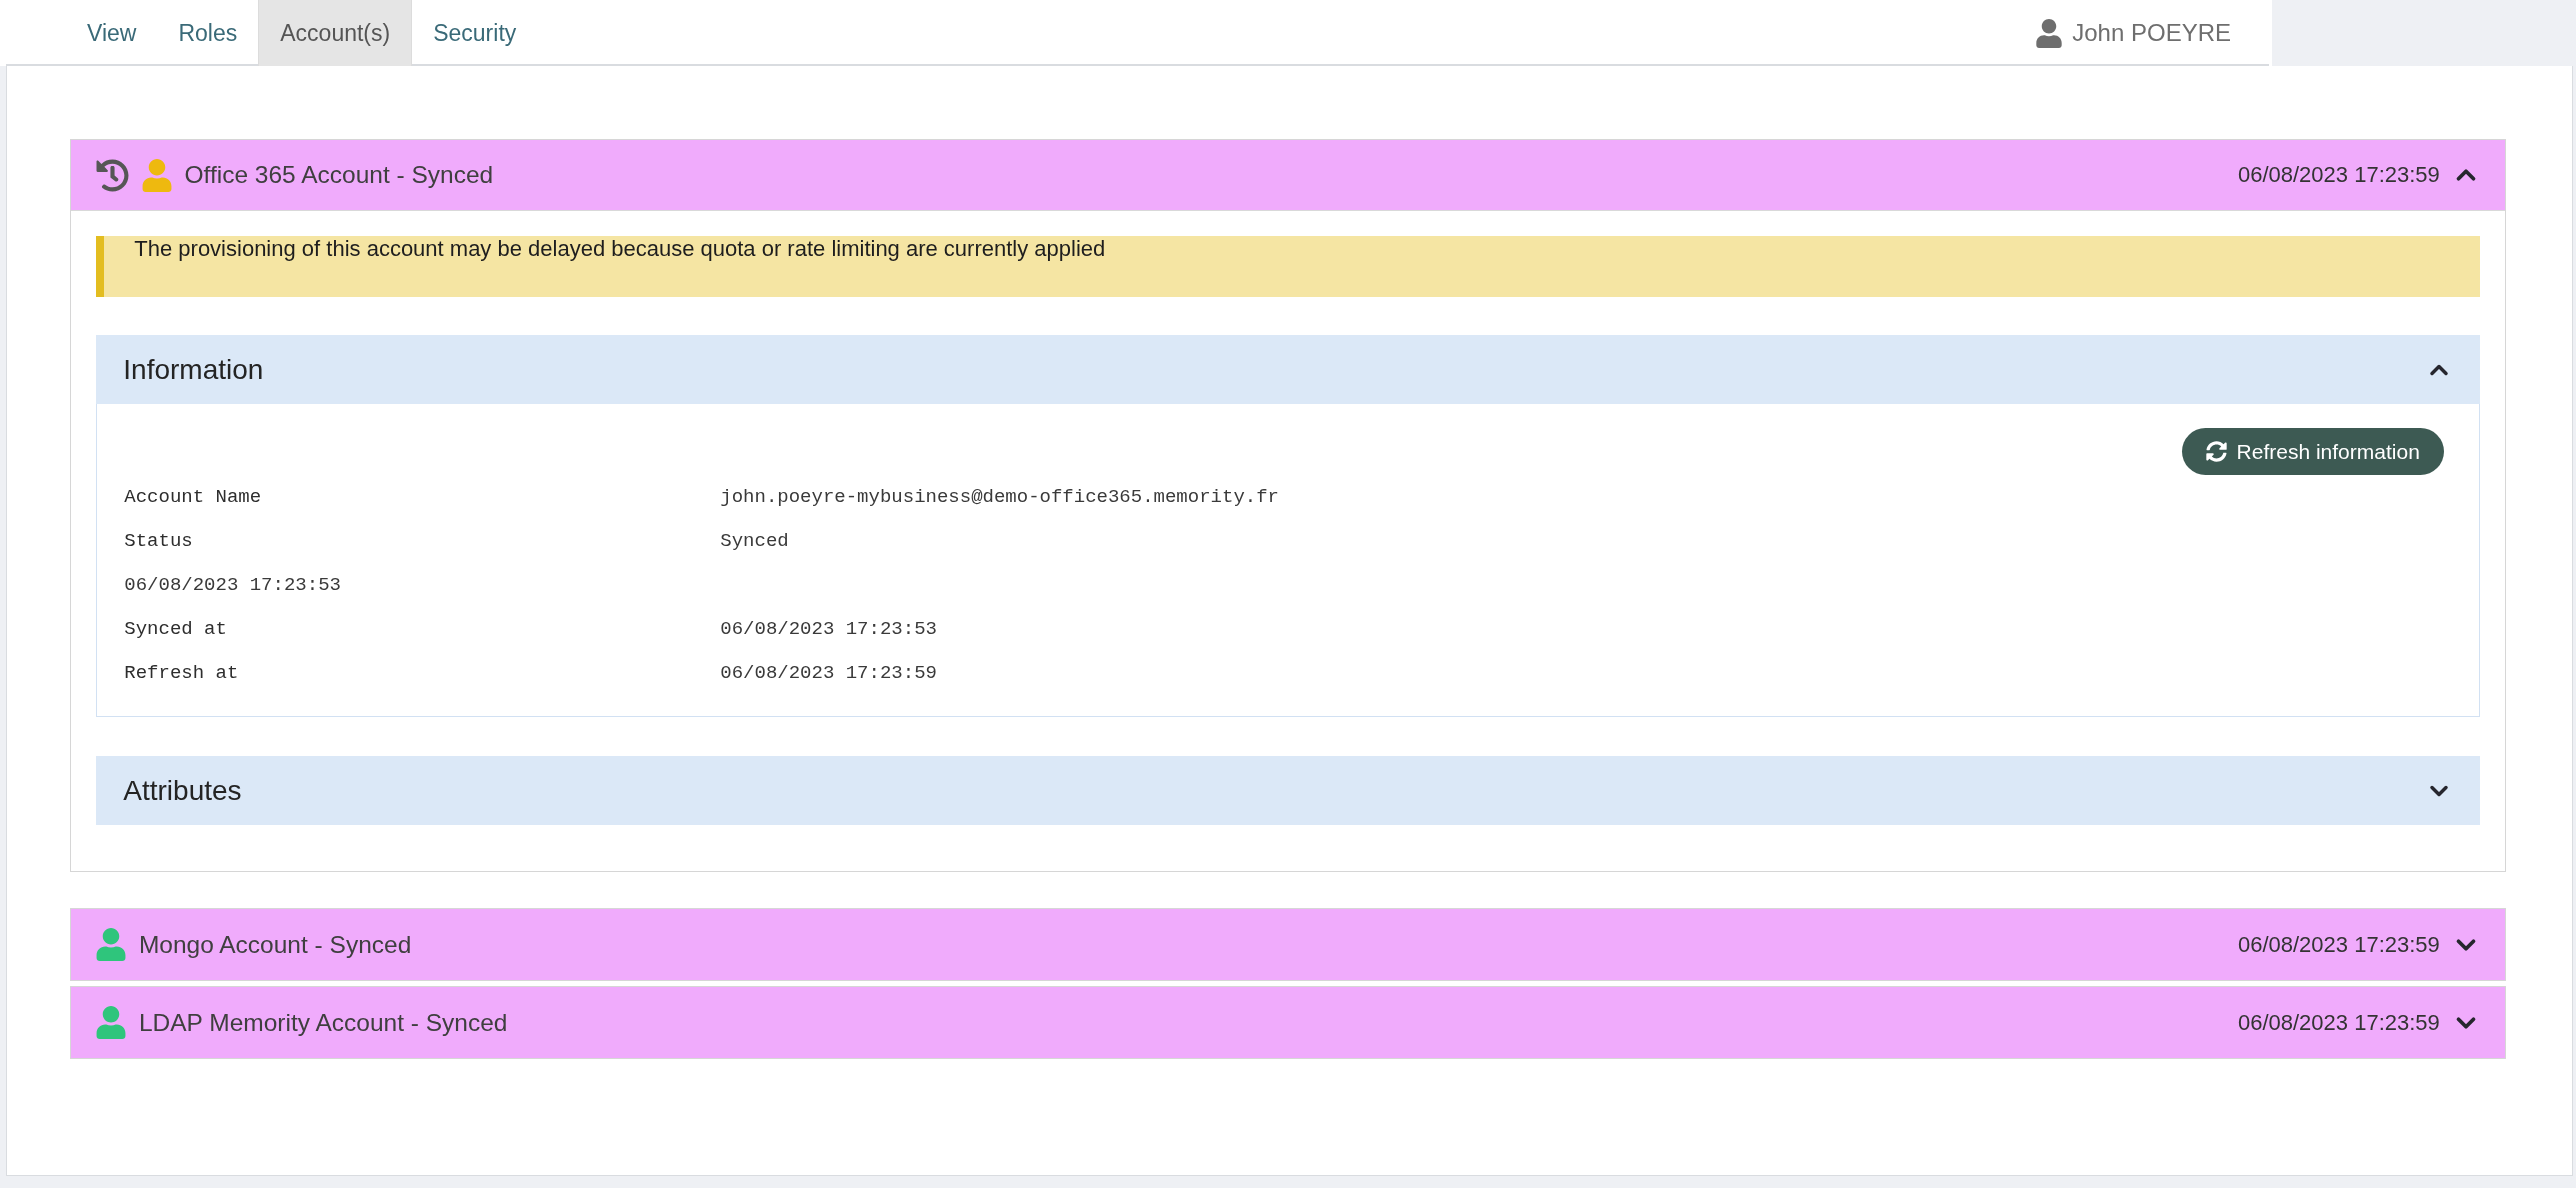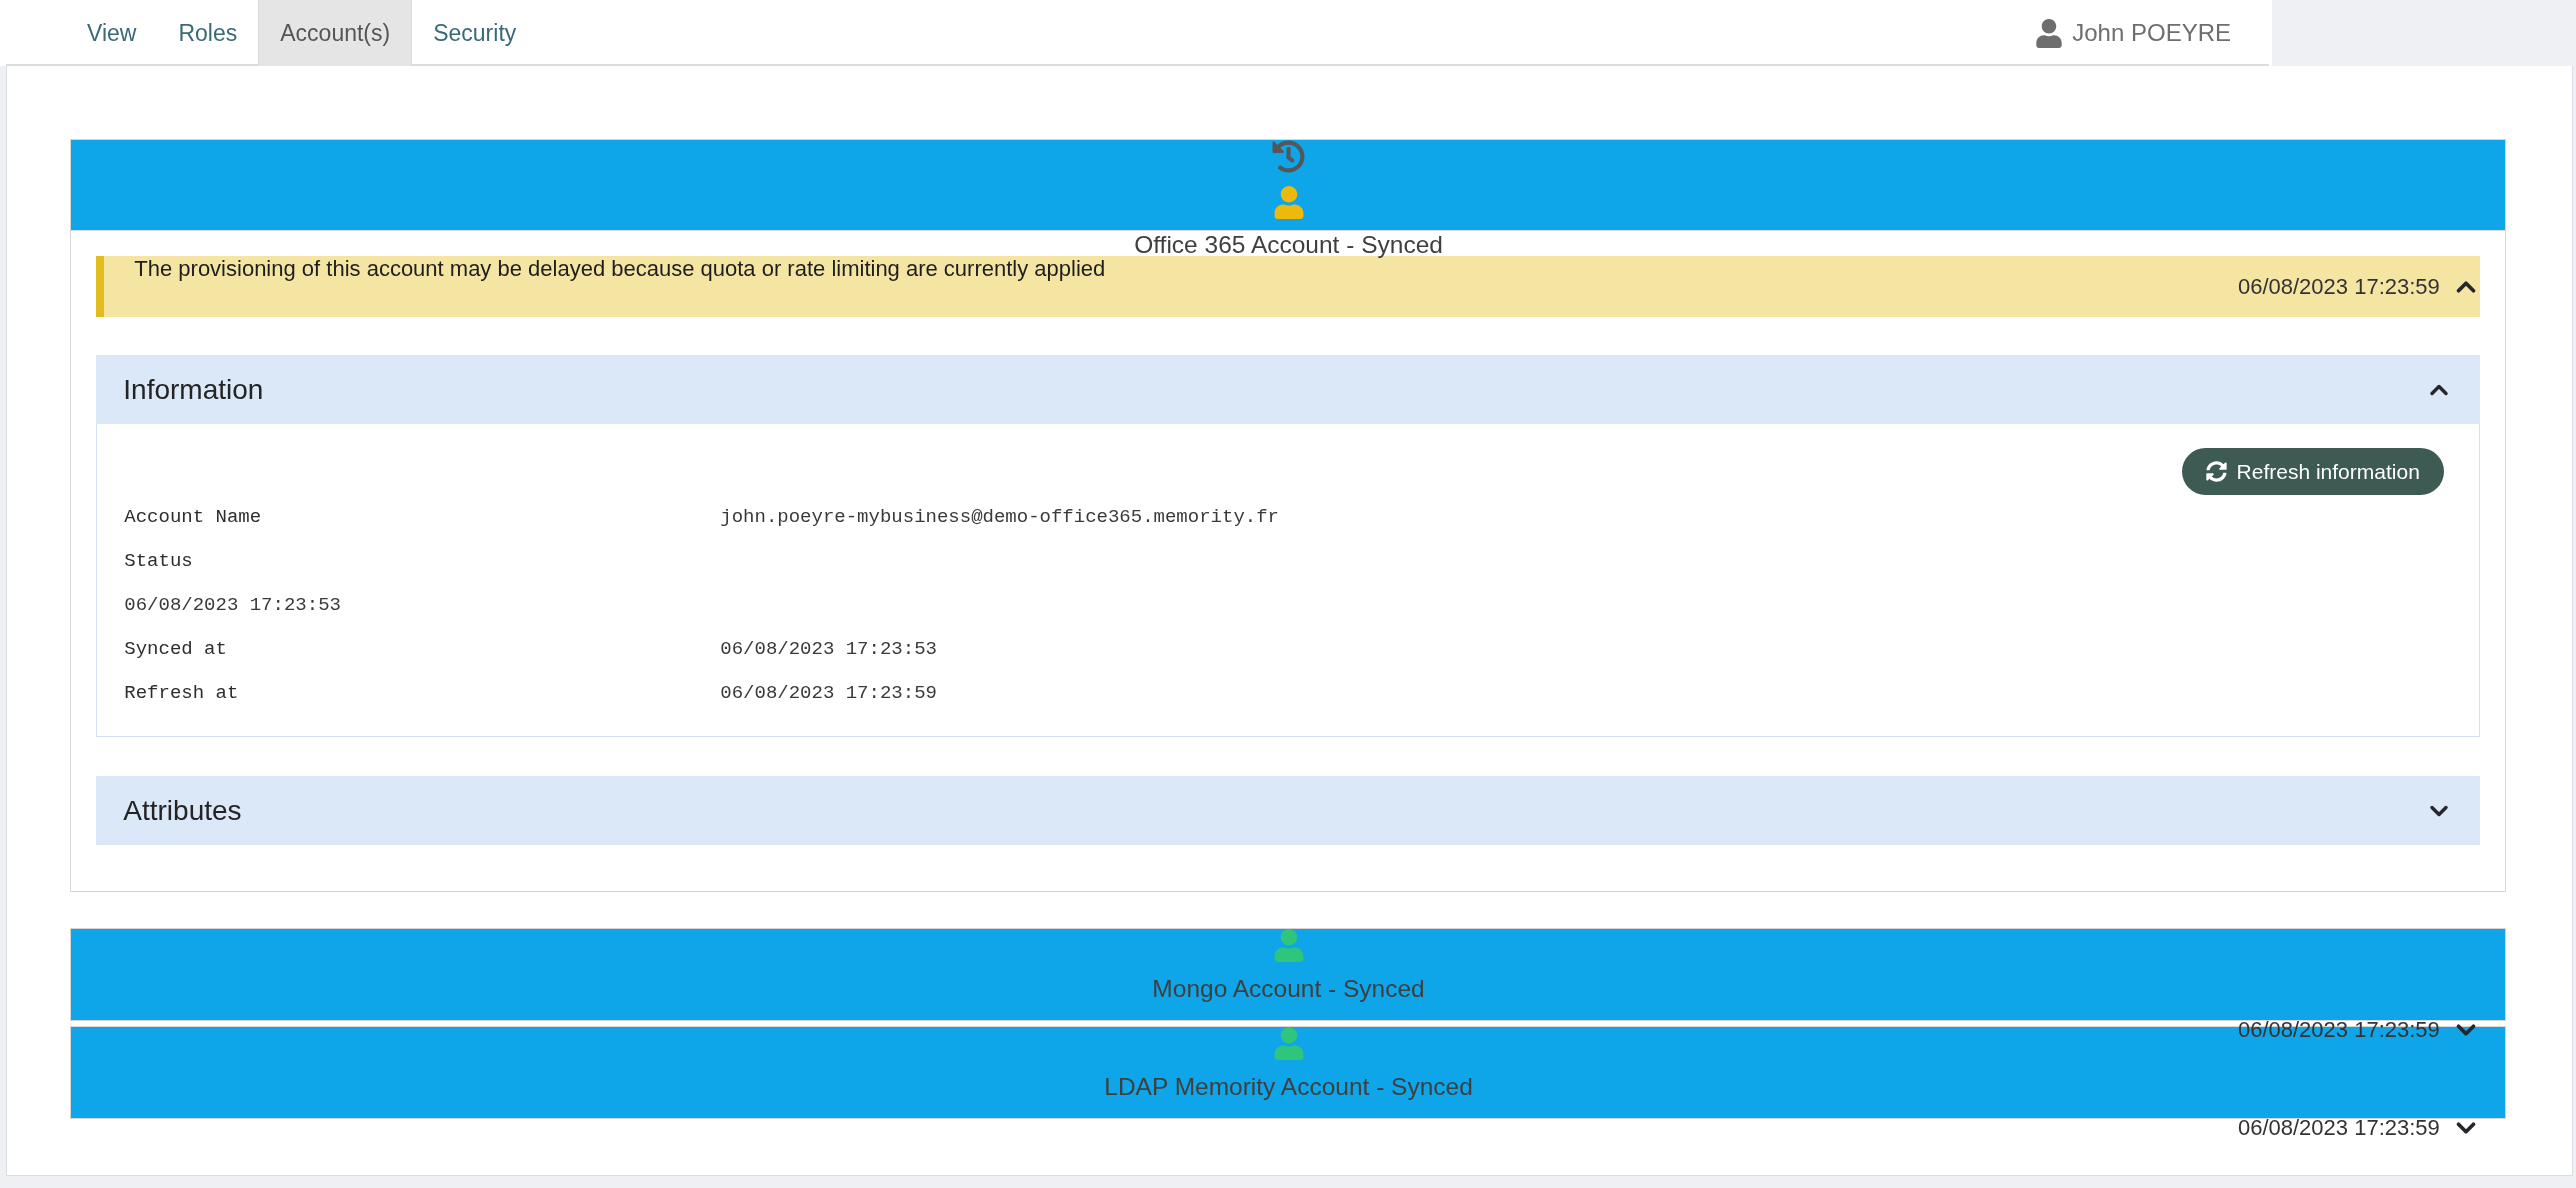--- a/index.html
+++ b/index.html
@@ -34,23 +34,23 @@
     background:#fff; border:1.6px solid #d9dce0; border-top:none;
   }
   
   .card {
     margin:73px 66px 0 63px;
     border:1.6px solid #d6d6d6; background:#fff;
   }
   .card.collapsed { margin-top:36px; }
   .card.collapsed + .card.collapsed { margin-top:5px; }
   .card-head {
-    height:91px; background:#0ea5e9;
+    height:71px; background:#f0abfc;
     display:flex; align-items:center; gap:12.6px;
-    padding:0 24px 0 25px; cursor:pointer;flex-direction:column;
+    padding:0 24px 0 25px; cursor:pointer;
   }
   .card.expanded .card-head { border-bottom:1.6px solid #d9d9d9; }
   .card-title { font-size:24.5px; color:#3f3f3f; }
   .head-right { margin-left:auto; display:flex; align-items:center; gap:11px; }
   .timestamp { font-size:22px; color:#333; }
   .card-body { padding:25px 25px 46px 25px; }
   
   .warning {
     min-height:61px; background:#f5e5a3; border-left:8px solid #e3bd20;
     display:flex; align-items:flex-start;
@@ -160,20 +160,21 @@
           </button>
         </div>
 
         <div class="kv-rows">
           <div class="kv-row">
             <span class="kv-label">Account Name</span>
             <span class="kv-value">john.poeyre-mybusiness@demo-office365.memority.fr</span>
           </div>
           <div class="kv-row">
             <span class="kv-label">Status</span>
+            <span class="kv-value">Synced</span>
           </div>
           <div class="kv-row">
             <span class="kv-value">06/08/2023 17:23:53</span>
           </div>
           <div class="kv-row">
             <span class="kv-label">Synced at</span>
             <span class="kv-value">06/08/2023 17:23:53</span>
           </div>
           <div class="kv-row">
             <span class="kv-label">Refresh at</span>

